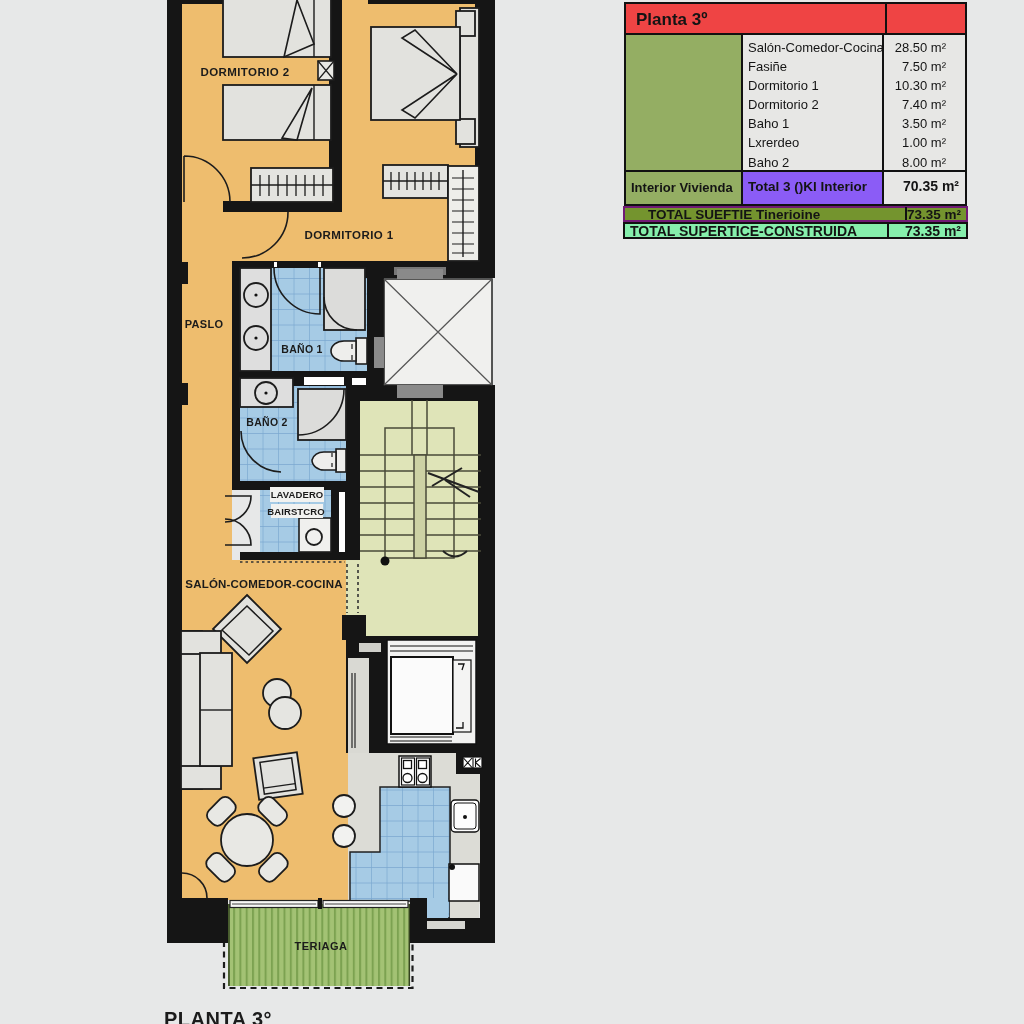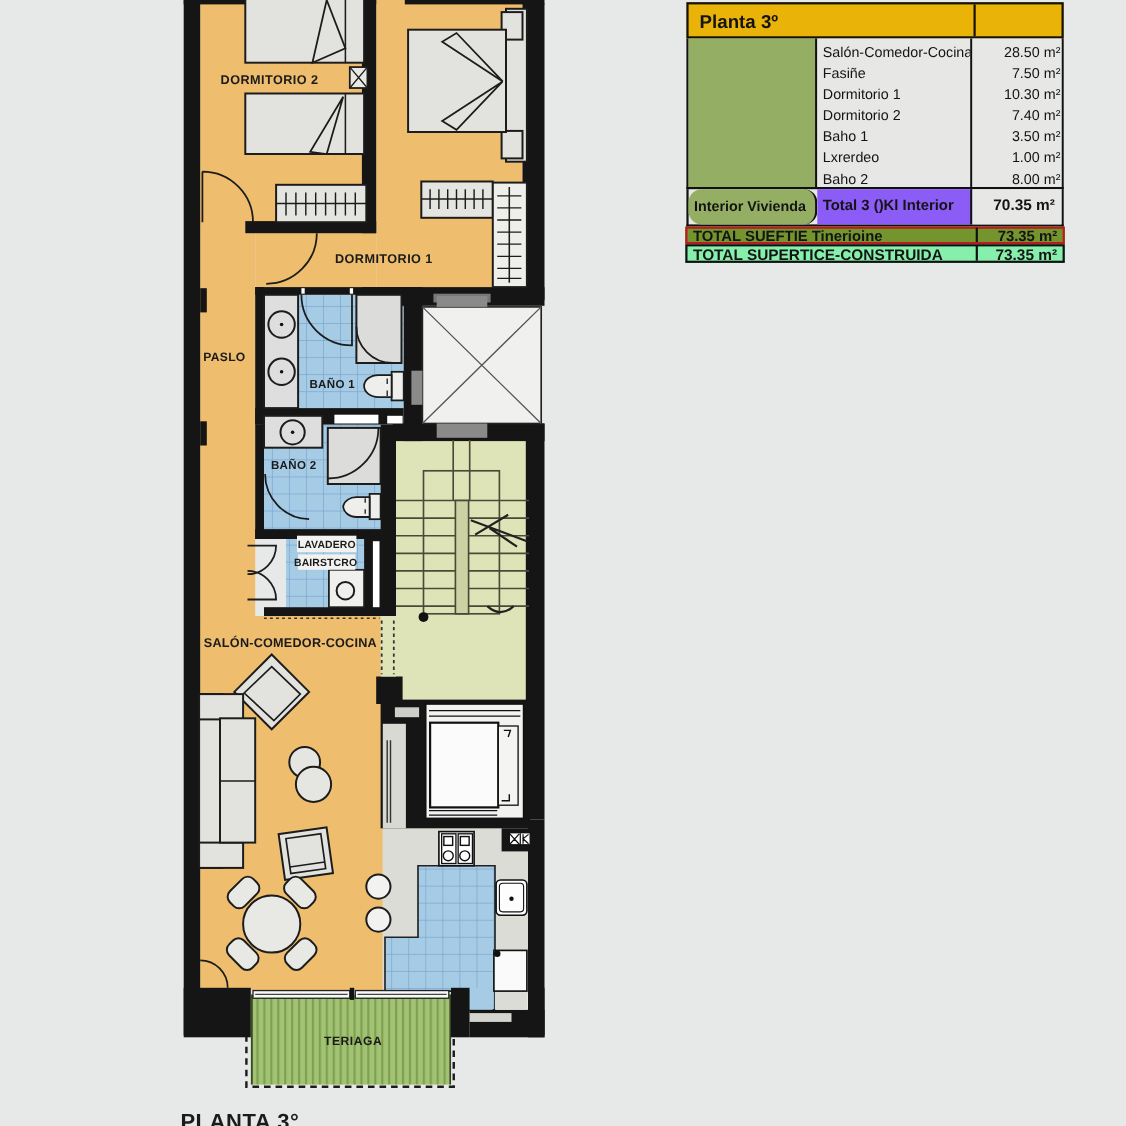--- a/index.html
+++ b/index.html
@@ -367,39 +367,39 @@
 
 <text x="321" y="950" font-size="11" text-anchor="middle" letter-spacing="0.5">TERIAGA</text>
 
 <text x="164" y="1026" font-size="20" letter-spacing="0.5">PLANTA 3°</text>
 </g>
 </g>
 </svg>
 
 <div class="tb" style="left:624px;top:2px;width:343px;">
 
-<div class="row" style="border:2.5px solid #111;height:33px;background:#eab308;">
+<div class="row" style="border:2.5px solid #111;height:33px;background:#ef4444;">
 <div class="cell" style="width:261px;border-right:2.5px solid #111;font-weight:bold;font-size:17px;padding:6px 0 0 10px;">Planta 3º</div>
 <div class="cell" style="flex:1;"></div>
 </div>
 
 <div class="row" style="border:2.5px solid #111;border-top:none;height:137px;">
 <div class="cell" style="width:117px;background:#94ae63;border-right:2.5px solid #111;"></div>
 <div class="cell" style="width:141px;background:#e7e7e5;border-right:2.5px solid #111;font-size:13px;padding:3px 0 0 5px;line-height:19.1px;">Salón-Comedor-Cocina<br>Fasiñe<br>Dormitorio 1<br>Dormitorio 2<br>Baho 1<br>Lxrerdeo<br>Baho 2</div>
-<div class="cell" style="flex:1;background:#e7e7e5;font-size:13px;padding:3px 1px 0 0;line-height:19.1px;text-align:right;">28.50 m²<br>7.50 m²<br>10.30 m²<br>7.40 m²<br>3.50 m²<br>1.00 m²<br>8.00 m²</div>
+<div class="cell" style="flex:1;background:#e7e7e5;font-size:13px;padding:3px 19px 0 0;line-height:19.1px;text-align:right;">28.50 m²<br>7.50 m²<br>10.30 m²<br>7.40 m²<br>3.50 m²<br>1.00 m²<br>8.00 m²</div>
 </div>
 
 <div class="row" style="border:2.5px solid #111;border-top:none;height:34px;font-weight:bold;font-size:14px;">
-<div class="cell" style="width:117px;background:#94ae63;border-right:2.5px solid #111;padding:8px 0 0 5px;font-size:13px;border-radius:12px;">Interior Vivienda</div>
+<div class="cell" style="width:117px;background:#94ae63;border-right:2.5px solid #111;padding:8px 0 0 5px;font-size:13px;">Interior Vivienda</div>
 <div class="cell" style="width:141px;background:#8b5cf6;border-right:2.5px solid #111;padding:7px 0 0 5px;font-size:13.5px;">Total 3 ()Kl Interior</div>
-<div class="cell" style="flex:1;background:#e7e7e5;padding:6px 6px 0 0;text-align:right;">70.35 m²</div>
-</div>
-</div>
-
-<div class="tb row" style="left:623px;top:206px;width:345px;border:2px solid #b91c1c;height:16px;background:#74942e;font-size:13.5px;font-weight:bold;">
+<div class="cell" style="flex:1;background:#e7e7e5;padding:6px 6px 0 0;text-align:right;border-radius:15px;">70.35 m²</div>
+</div>
+</div>
+
+<div class="tb row" style="left:623px;top:206px;width:345px;border:2px solid #701a75;height:16px;background:#74942e;font-size:13.5px;font-weight:bold;padding-left:18px;">
 <div class="cell" style="width:262px;padding-left:5px;margin-top:-1px;">TOTAL SUEFTIE Tinerioine</div>
 <div class="cell" style="flex:1;border-left:2px solid #111;text-align:right;padding-right:5px;margin-top:-1px;">73.35 m²</div>
 </div>
 
 <div class="tb row" style="left:623px;top:222px;width:345px;border:2px solid #111;height:17px;background:#86efac;font-size:14px;font-weight:bold;">
 <div class="cell" style="width:262px;padding-left:5px;margin-top:-1px;">TOTAL SUPERTICE-CONSTRUIDA</div>
 <div class="cell" style="flex:1;border-left:2px solid #111;text-align:right;padding-right:5px;margin-top:-1px;">73.35 m²</div>
 </div>
 
 </body></html>

